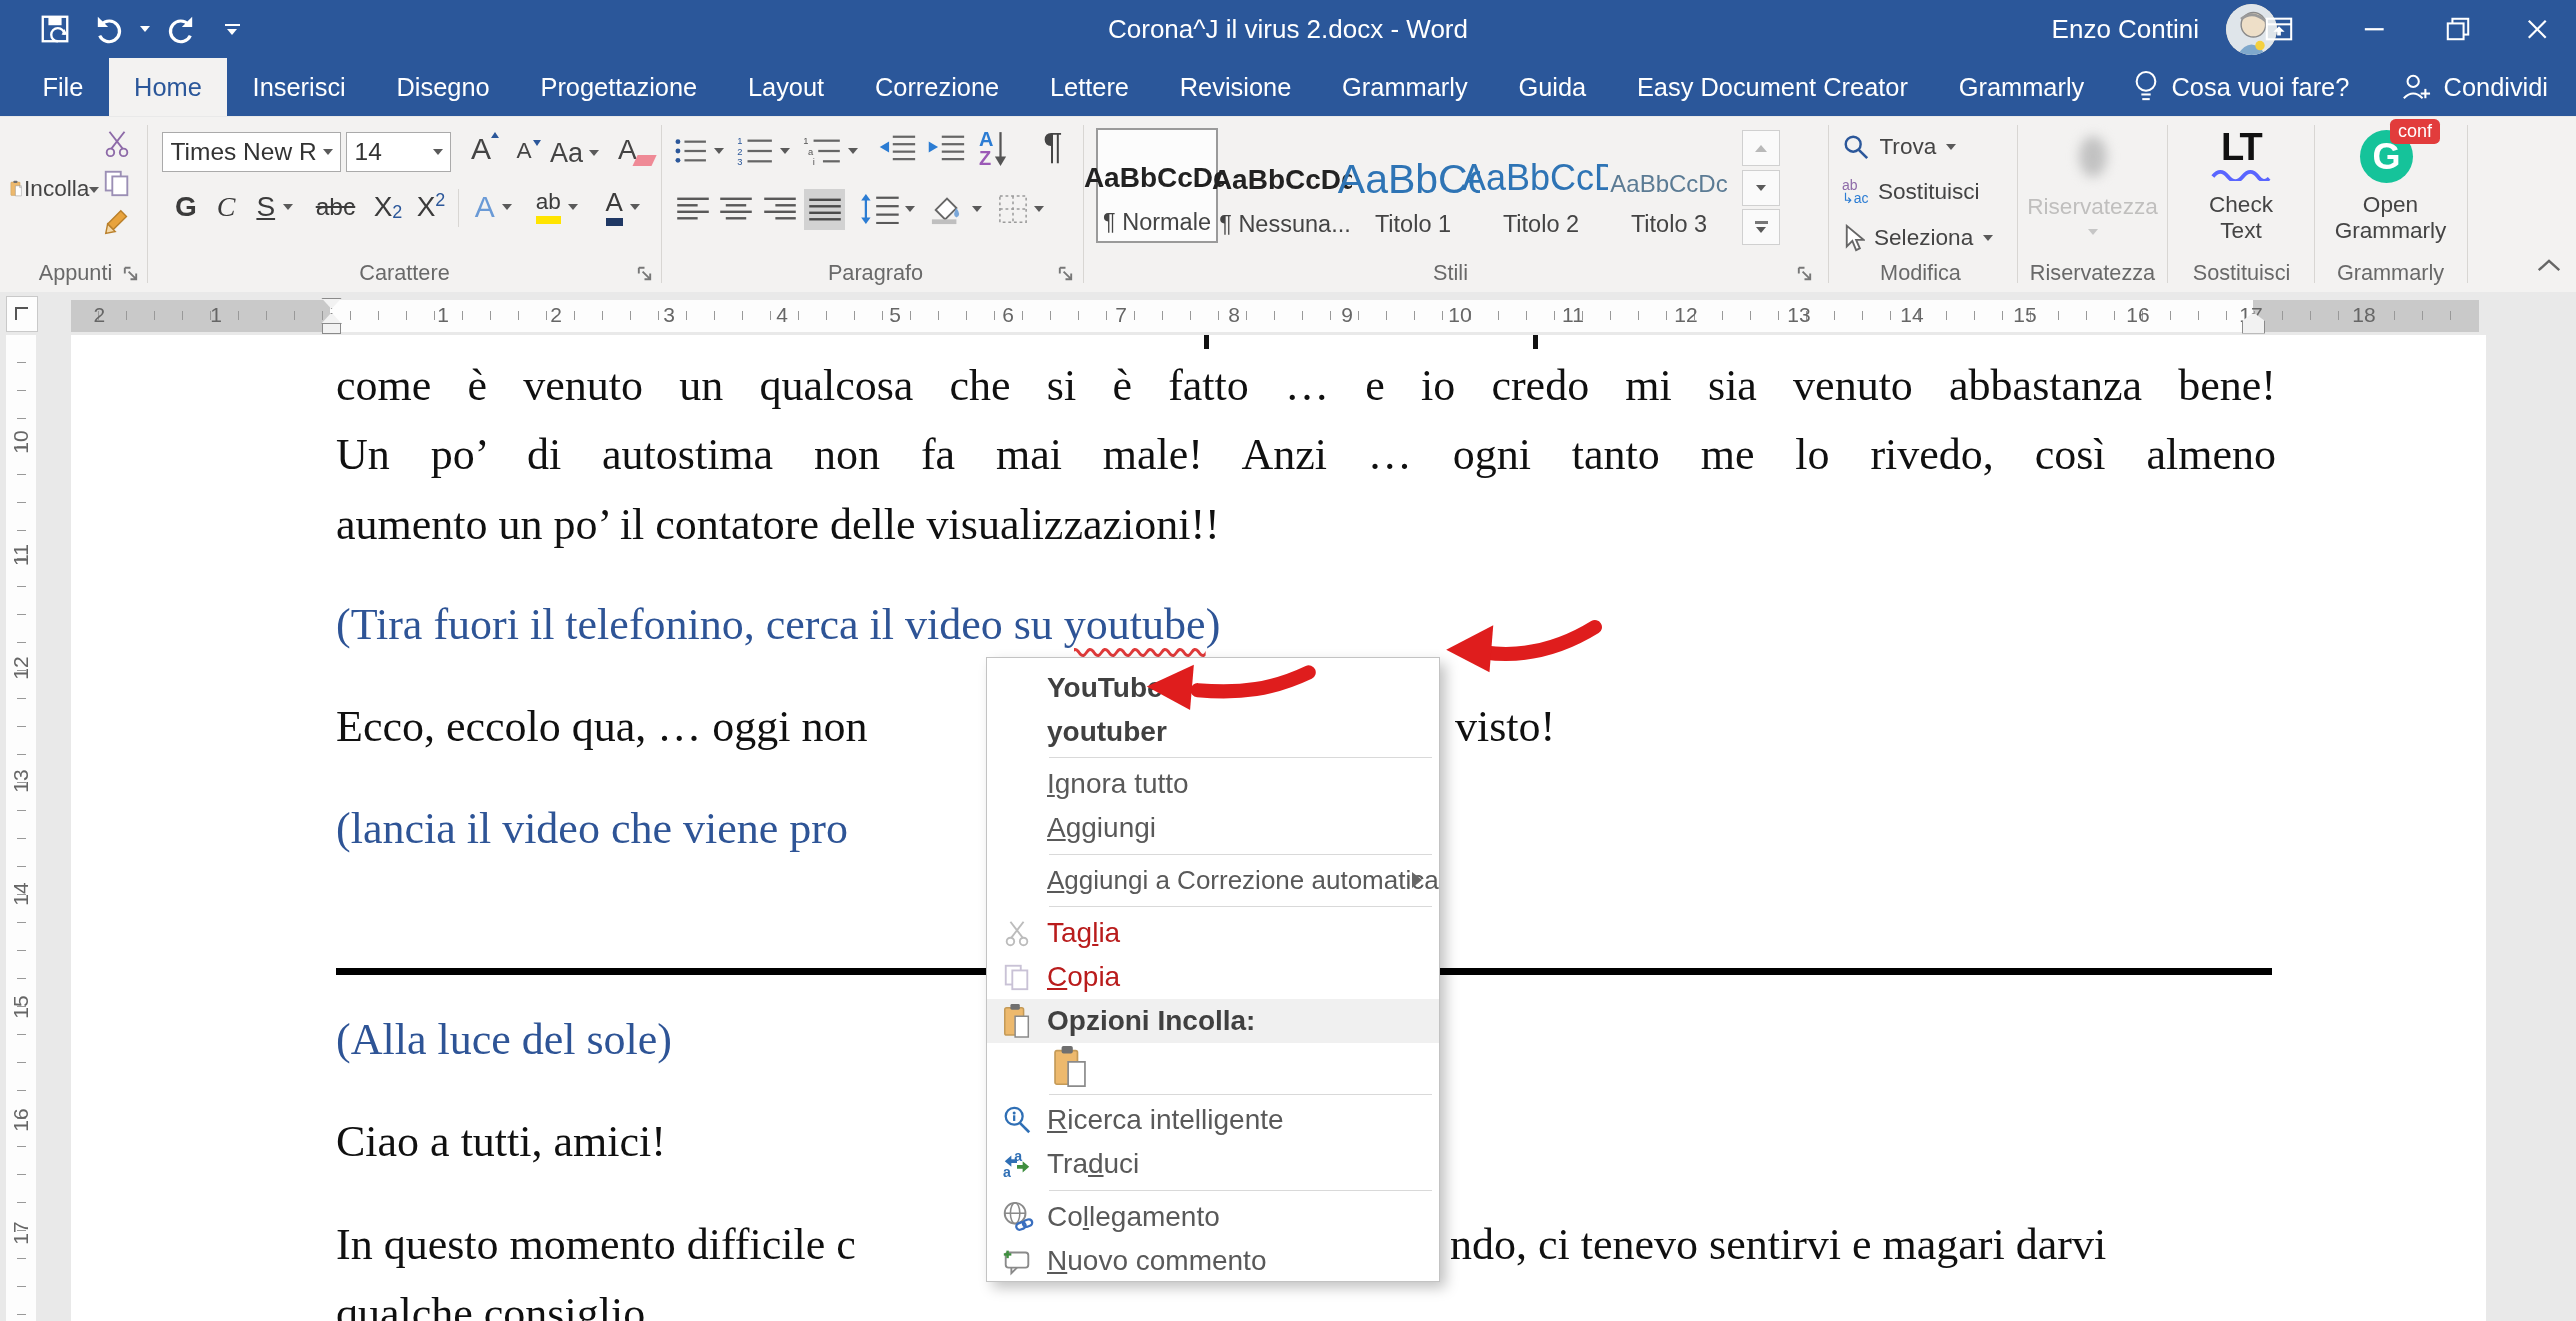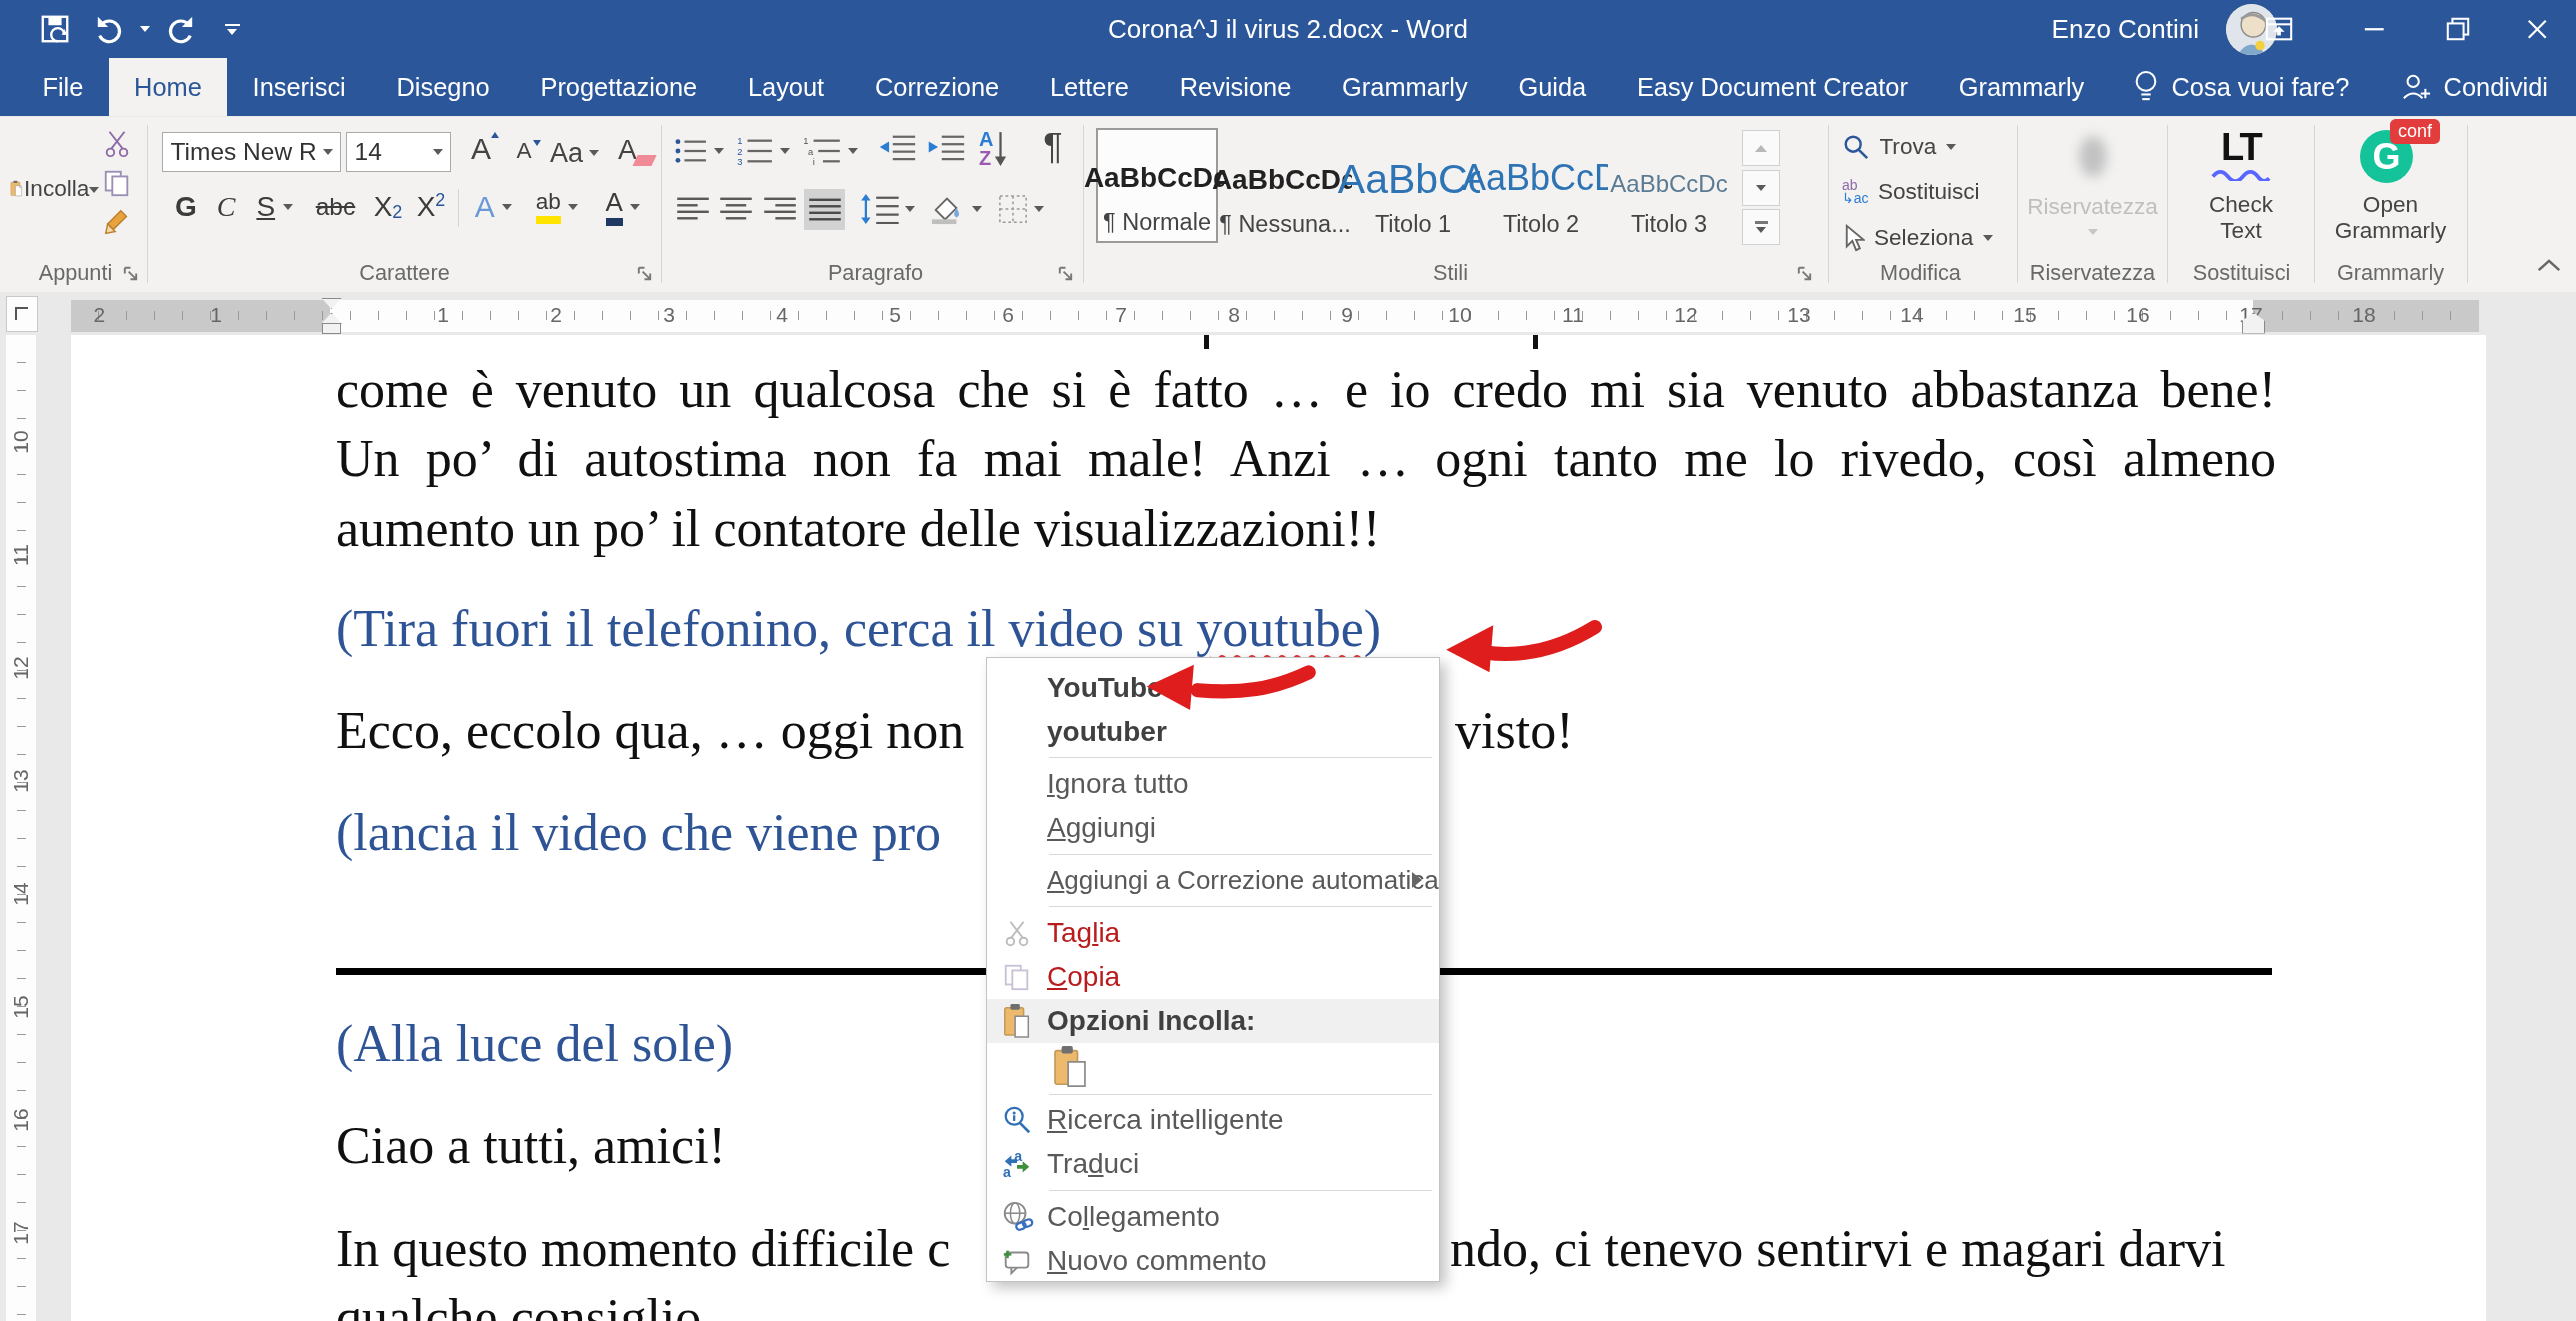--- a/index.html
+++ b/index.html
@@ -31,21 +31,21 @@
   .styl-card{position:absolute;top:11.3px;width:122px;height:115px;background:#f3f2f1;display:flex;flex-direction:column;align-items:center;justify-content:flex-end;padding-bottom:5.6px;box-sizing:border-box;}
   .styl-card.sel{border:2.8px solid #9a9a9a;background:#fcfcfc;}
   .styl-name{font-size:23.5px;color:#444;white-space:nowrap;}
   
   #rulerrow{left:0;top:292px;width:2576px;height:43px;background:#e9e9e9;}
   .rnum{position:absolute;top:3.8px;width:38px;text-align:center;font-size:21px;color:#666;}
   .vnum{position:absolute;left:0;width:30px;height:30px;line-height:30px;text-align:center;transform:rotate(-90deg);font-size:21px;color:#666;}
   .ticks{position:absolute;top:11.3px;height:9.4px;background:repeating-linear-gradient(90deg,transparent 0 27px,#999 27px 28px);}
   
   #page{left:71px;top:335px;width:2415px;height:987px;background:#fff;overflow:hidden;}
-  .doc{position:absolute;font-family:"Liberation Serif",serif;font-size:52px;color:#101010;white-space:nowrap;}
+  .doc{position:absolute;font-family:"Liberation Serif",serif;font-size:44px;color:#101010;white-space:nowrap;}
   .doc.blue{color:#2e5496;}
   .jline{white-space:normal;width:1940px;text-align:justify;text-align-last:justify;}
   .misspelled{text-decoration:underline;text-decoration-style:wavy;text-decoration-color:#e03a3a;text-decoration-thickness:2.8px;text-underline-offset:9.4px;}
   
   #ctxmenu{left:986px;top:657px;width:454px;height:625px;background:#fff;border:0.9px solid #c3c3c3;
     box-shadow:5.6px 5.6px 13px rgba(0,0,0,.25);z-index:30;display:flex;flex-direction:column;padding-top:7.5px;box-sizing:border-box;}
   .mi{height:44px;display:flex;align-items:center;flex:none;font-size:28px;color:#595959;position:relative;}
   .mi .ico{width:60px;flex:none;display:flex;align-items:center;justify-content:center;}
   .mi .lbl{white-space:nowrap;}
   .mi.bold .lbl{font-weight:bold;color:#404040;}

